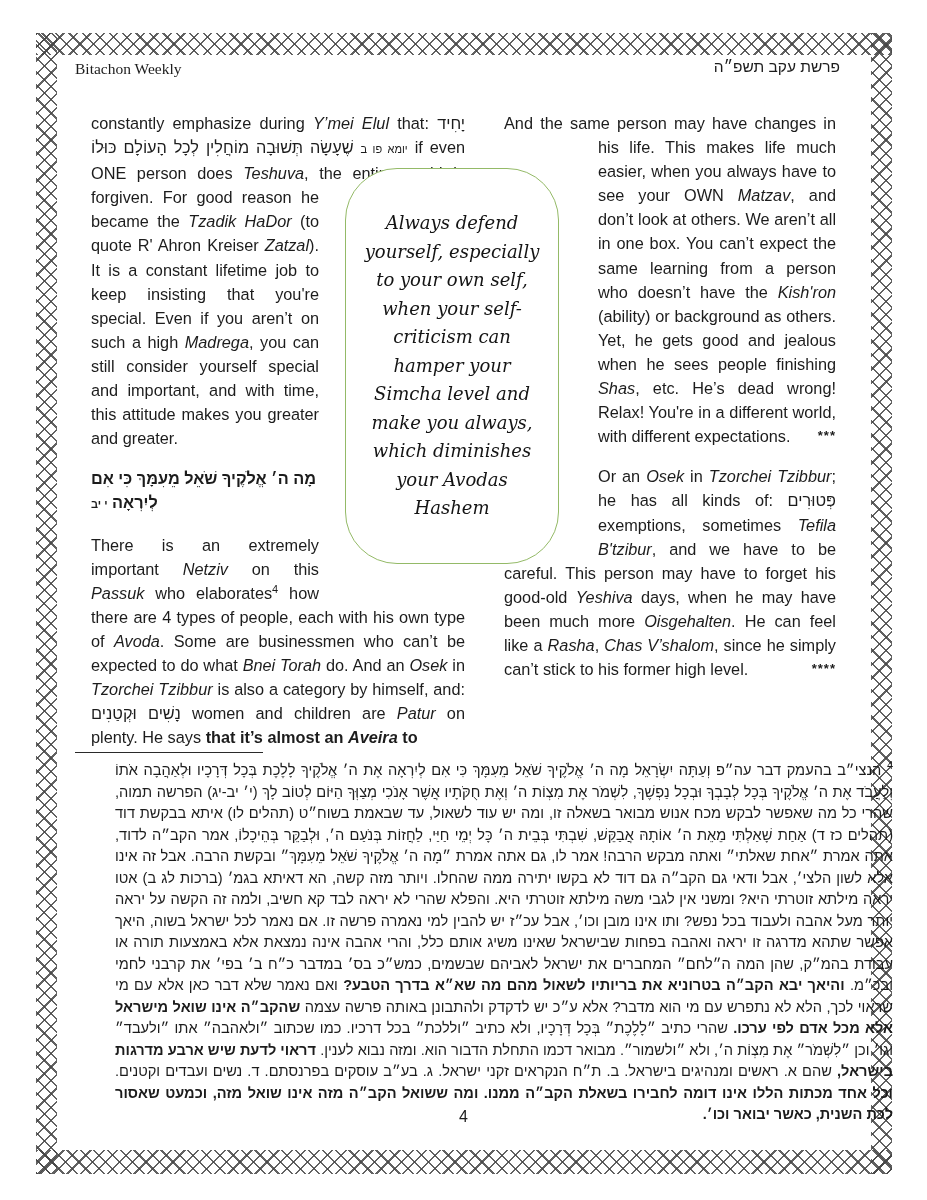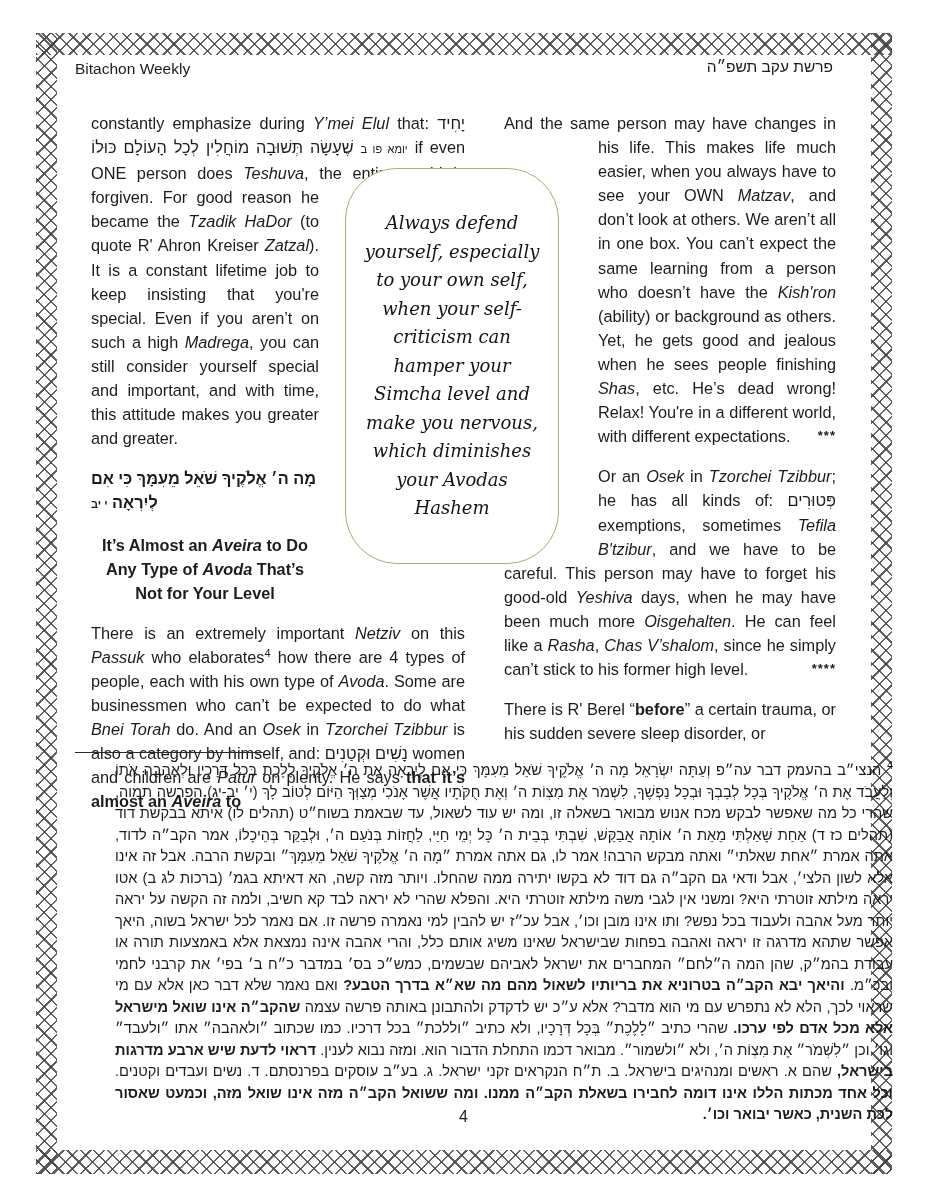--- a/index.html
+++ b/index.html
@@ -12,22 +12,22 @@
     position:absolute;
     background-image:
       repeating-linear-gradient(45deg, rgba(70,70,70,.85) 0 1.6px, transparent 1.6px 9.5px),
       repeating-linear-gradient(135deg, rgba(70,70,70,.85) 0 1.6px, transparent 1.6px 9.5px);
   }
   .frame-top{left:36px;top:33px;width:856px;height:22px;}
   .frame-bottom{left:36px;top:1150px;width:856px;height:24px;}
   .frame-left{left:36px;top:33px;width:21px;height:1141px;}
   .frame-right{left:871px;top:33px;width:21px;height:1141px;}
 
-  .header-left{position:absolute;left:75px;top:60px;font-size:15.5px;}
-  .header-right{position:absolute;right:94px;top:58px;font-size:15.5px;direction:rtl;}
+  .header-left{position:absolute;left:75px;top:60px;font-size:15.5px;font-family:Liberation Serif, serif;}
+  .header-right{position:absolute;right:87px;top:58px;font-size:15.5px;direction:rtl;}
 
   .col{position:absolute;top:95px;font-size:16.3px;line-height:24.1px;text-align:justify;}
   .col-left{left:75px;width:406px;}
   .col-right{left:488px;width:364px;}
   .col p{margin:16px;}
 
   .h-he{text-align:left;font-weight:700;direction:rtl;}
   .h-en{text-align:center;font-weight:700;}
 
   .run-n{}
@@ -70,30 +70,28 @@
 <div class="hatch frame-bottom"></div>
 <div class="hatch frame-left"></div>
 <div class="hatch frame-right"></div>
 
 <div class="header-left">Bitachon Weekly</div>
 <div class="header-right">פרשת עקב תשפ״ה</div>
 
 <div class="col col-left">
   <p><span class="run-n">constantly emphasize during </span><span class="run-i">Y’mei Elul</span><span class="run-n"> that: </span><span class="run-he">יָחִיד שֶׁעָשָׂה תְּשׁוּבָה מוֹחֲלִין לְכָל הָעוֹלָם כּוּלוֹ</span><span class="run-n"> </span><span class="run-cite">יומא פו ב</span><span class="run-n"> if even ONE person does </span><span class="run-i">Teshuva</span><span class="run-n">, the entire world is forgiven. </span><span class="run-spr"></span><span class="run-n">For good reason he became the </span><span class="run-i">Tzadik HaDor</span><span class="run-n"> (to quote R' Ahron Kreiser </span><span class="run-i">Zatzal</span><span class="run-n">). It is a constant lifetime job to keep insisting that you're special. Even if you aren’t on such a high </span><span class="run-i">Madrega</span><span class="run-n">, you can still consider yourself special and important, and with time, this attitude makes you greater and greater.</span></p>
   <p class="h-he"><span class="run-heb">מָה ה׳ אֱלֹקֶיךָ שֹׁאֵל מֵעִמָּךְ כִּי אִם לְיִרְאָה</span><span class="run-n"> </span><span class="run-cite">י יב</span></p>
-  <p class="h-en"><span class="run-b">It’s Almost an </span><span class="run-bi">Aveira</span><span class="run-b"> to Do Any Type of </span><span class="run-bi">Avoda</span><span class="run-b"> That’s Not for Your Level</span></p>
   <p><span class="run-n">There is an extremely important </span><span class="run-i">Netziv</span><span class="run-n"> on this </span><span class="run-i">Passuk</span><span class="run-n"> who elaborates</span><span class="run-sup">4</span><span class="run-n"> how there are 4 types of people, each with his own type of </span><span class="run-i">Avoda</span><span class="run-n">. Some are businessmen who can’t be expected to do what </span><span class="run-i">Bnei Torah</span><span class="run-n"> do. And an </span><span class="run-i">Osek</span><span class="run-n"> in </span><span class="run-i">Tzorchei Tzibbur</span><span class="run-n"> is also a category by himself, and: </span><span class="run-he">נָשִׁים וּקְטַנִים</span><span class="run-n"> women and children are </span><span class="run-i">Patur</span><span class="run-n"> on plenty. He says </span><span class="run-b">that it’s almost an </span><span class="run-bi">Aveira</span><span class="run-b"> to</span></p>
 </div>
 
 <div class="col col-right">
   <p><span class="run-n">And the same person may have changes in </span><span class="run-spl"></span><span class="run-n">his life. This makes life much easier, when you always have to see your OWN </span><span class="run-i">Matzav</span><span class="run-n">, and don’t look at others. We aren’t all in one box. You can’t expect the same learning from a person who doesn’t have the </span><span class="run-i">Kish'ron</span><span class="run-n"> (ability) or background as others. Yet, he gets good and jealous when he sees people finishing </span><span class="run-i">Shas</span><span class="run-n">, etc. He’s dead wrong! Relax! You're in a different world, with different expectations.</span><span class="run-stars">***</span></p>
   <p><span class="run-n">Or an </span><span class="run-i">Osek</span><span class="run-n"> in </span><span class="run-i">Tzorchei Tzibbur</span><span class="run-n">; he has all kinds of: </span><span class="run-he">פְּטוּרִים</span><span class="run-n"> exemptions, sometimes </span><span class="run-i">Tefila B'tzibur</span><span class="run-n">, and we have to be careful. This person may have to forget his good-old </span><span class="run-i">Yeshiva</span><span class="run-n"> days, when he may have been much more </span><span class="run-i">Oisgehalten</span><span class="run-n">. He can feel like a </span><span class="run-i">Rasha</span><span class="run-n">, </span><span class="run-i">Chas V’shalom</span><span class="run-n">, since he simply can’t stick to his former high level.</span><span class="run-stars">****</span></p>
-  <p><span class="run-n">There is R' Berel “</span><span class="run-b">before</span><span class="run-n">” a certain trauma, or his sudden severe sleep disorder, or</span></p>
 </div>
 
 <div class="quote-box">
-  <div class="qtext">Always defend yourself, especially to your own self, when your self-criticism can hamper your Simcha level and make you nervous, which diminishes your Avodas Hashem</div>
+  <div class="qtext">Always defend yourself, especially to your own self, when your self-criticism can hamper your Simcha level and make you always, which diminishes your Avodas Hashem</div>
 </div>
 
 <div class="footnote-sep"></div>
 <div class="footnote"><span class="run-sup">4</span><span class="run-n"> הנצי״ב בהעמק דבר עה״פ וְעַתָּה יִשְׂרָאֵל מָה ה׳ אֱלֹקֶיךָ שֹׁאֵל מֵעִמָּךְ כִּי אִם לְיִרְאָה אֶת ה׳ אֱלֹקֶיךָ לָלֶכֶת בְּכָל דְּרָכָיו וּלְאַהֲבָה אֹתוֹ וְלַעֲבֹד אֶת ה׳ אֱלֹקֶיךָ בְּכָל לְבָבְךָ וּבְכָל נַפְשֶׁךָ, לִשְׁמֹר אֶת מִצְוֹת ה׳ וְאֶת חֻקֹּתָיו אֲשֶׁר אָנֹכִי מְצַוְּךָ הַיּוֹם לְטוֹב לָךְ (י׳ יב-יג) הפרשה תמוה, שהרי כל מה שאפשר לבקש מכח אנוש מבואר בשאלה זו, ומה יש עוד לשאול, עד שבאמת בשוח״ט (תהלים לו) איתא בבקשת דוד (תהלים כז ד) אַחַת שָׁאַלְתִּי מֵאֵת ה׳ אוֹתָהּ אֲבַקֵּשׁ, שִׁבְתִּי בְּבֵית ה׳ כָּל יְמֵי חַיַּי, לַחֲזוֹת בְּנֹעַם ה׳, וּלְבַקֵּר בְּהֵיכָלוֹ, אמר הקב״ה לדוד, אתה אמרת ״אחת שאלתי״ ואתה מבקש הרבה! אמר לו, גם אתה אמרת ״מָה ה׳ אֱלֹקֶיךָ שֹׁאֵל מֵעִמָּךְ״ ובקשת הרבה. אבל זה אינו אלא לשון הלצי׳, אבל ודאי גם הקב״ה גם דוד לא בקשו יתירה ממה שהחלו. ויותר מזה קשה, הא דאיתא בגמ׳ (ברכות לג ב) אטו יראה מילתא זוטרתי היא? ומשני אין לגבי משה מילתא זוטרתי היא. והפלא שהרי לא יראה לבד קא חשיב, ולמה זה הקשה על יראה יותר מעל אהבה ולעבוד בכל נפש? ותו אינו מובן וכו׳, אבל עכ״ז יש להבין למי נאמרה פרשה זו. אם נאמר לכל ישראל בשוה, היאך אפשר שתהא מדרגה זו יראה ואהבה בפחות שבישראל שאינו משיג אותם כלל, והרי אהבה אינה נמצאת אלא באמצעות תורה או עבודת בהמ״ק, שהן המה ה״לחם״ המחברים את ישראל לאביהם שבשמים, כמש״כ בס׳ במדבר כ״ח ב׳ בפי׳ את קרבני לחמי ובכ״מ. </span><span class="run-b">והיאך יבא הקב״ה בטרוניא את בריותיו לשאול מהם מה שא״א בדרך הטבע?</span><span class="run-n"> ואם נאמר שלא דבר כאן אלא עם מי שראוי לכך, הלא לא נתפרש עם מי הוא מדבר? אלא ע״כ יש לדקדק ולהתבונן באותה פרשה עצמה </span><span class="run-b">שהקב״ה אינו שואל מישראל אלא מכל אדם לפי ערכו.</span><span class="run-n"> שהרי כתיב ״לָלֶכֶת״ בְּכָל דְּרָכָיו, ולא כתיב ״וללכת״ בכל דרכיו. כמו שכתוב ״ולאהבה״ אתו ״ולעבד״ וגו׳ וכן ״לִשְׁמֹר״ אֶת מִצְוֹת ה׳, ולא ״ולשמור״. מבואר דכמו התחלת הדבור הוא. ומזה נבוא לענין. </span><span class="run-b">דראוי לדעת שיש ארבע מדרגות בישראל,</span><span class="run-n"> שהם א. ראשים ומנהיגים בישראל. ב. ת״ח הנקראים זקני ישראל. ג. בע״ב עוסקים בפרנסתם. ד. נשים ועבדים וקטנים. </span><span class="run-b">וכל אחד מכתות הללו אינו דומה לחבירו בשאלת הקב״ה ממנו. ומה ששואל הקב״ה מזה אינו שואל מזה, וכמעט שאסור לכת השנית, כאשר יבואר וכו׳.</span></div>
 
 <div class="page-number">4</div>
 
 </body></html>

